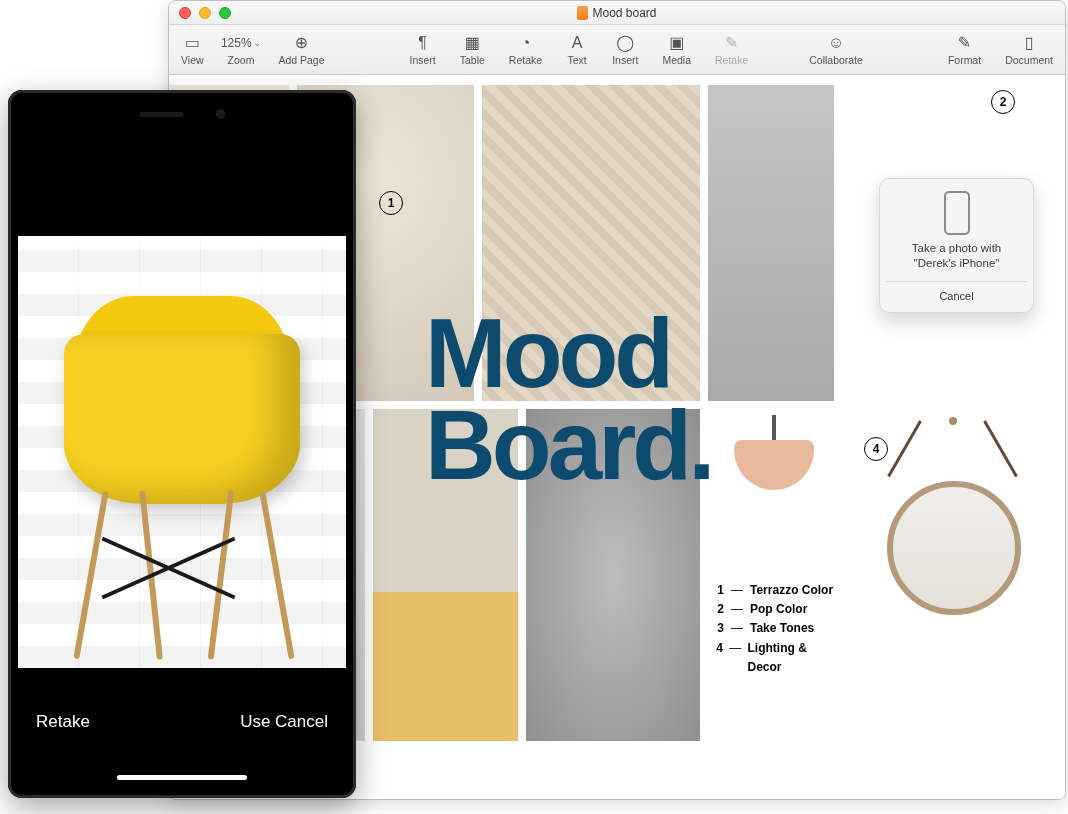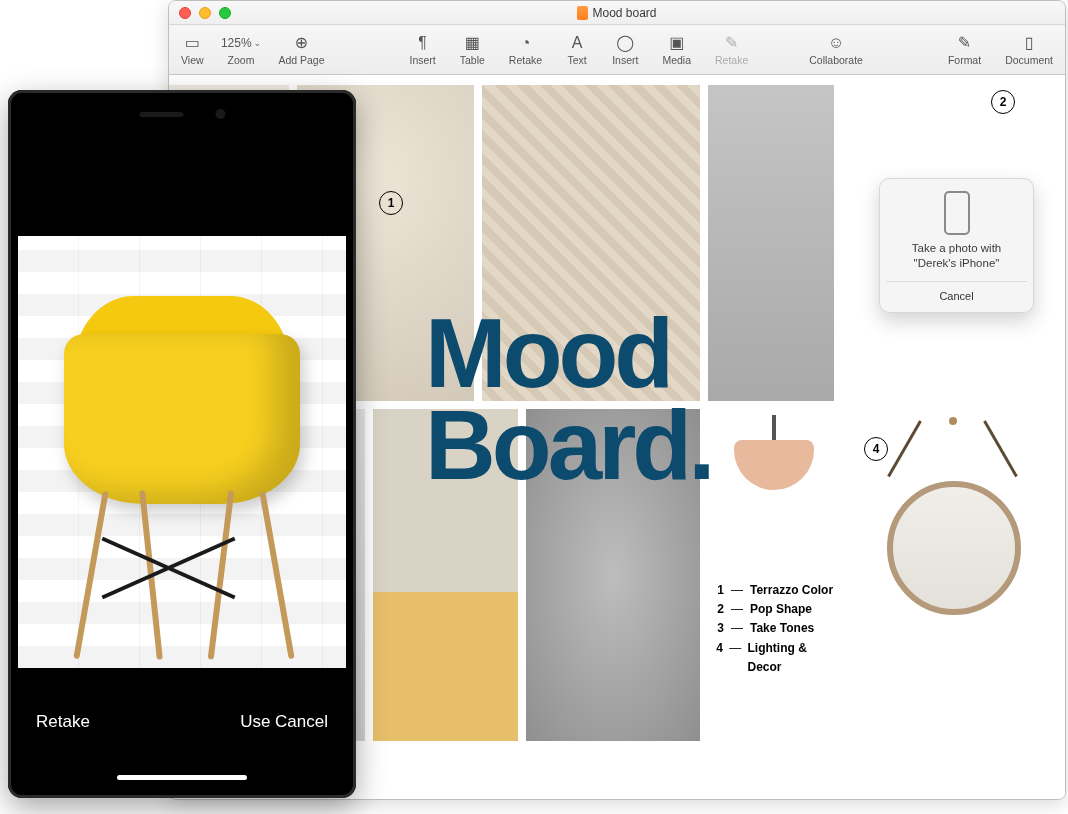--- a/index.html
+++ b/index.html
@@ -327,21 +327,21 @@
 
       <div class="legend">
         <div class="row">
           <span class="n">1</span>
           <span class="d">—</span>
           <span>Terrazzo Color</span>
         </div>
         <div class="row">
           <span class="n">2</span>
           <span class="d">—</span>
-          <span>Pop Shape</span>
+          <span>Pop Color</span>
         </div>
         <div class="row">
           <span class="n">3</span>
           <span class="d">—</span>
           <span>Take Tones</span>
         </div>
         <div class="row">
           <span class="n">4</span>
           <span class="d">—</span>
           <span>Lighting &amp; Decor</span>

